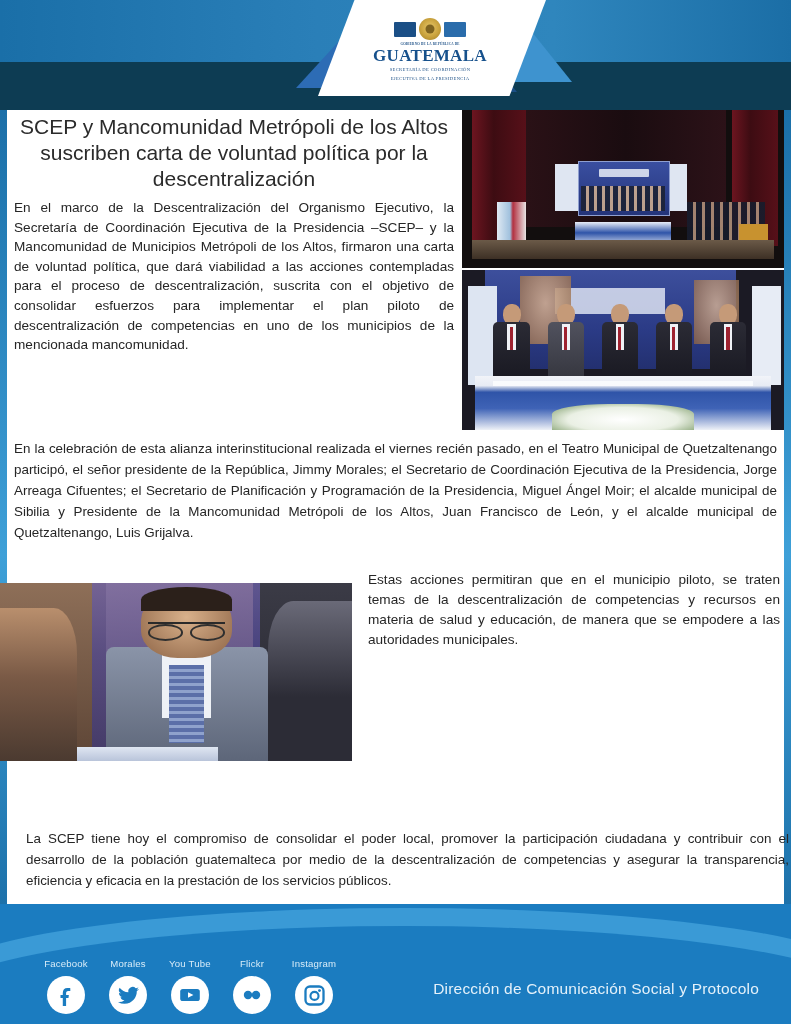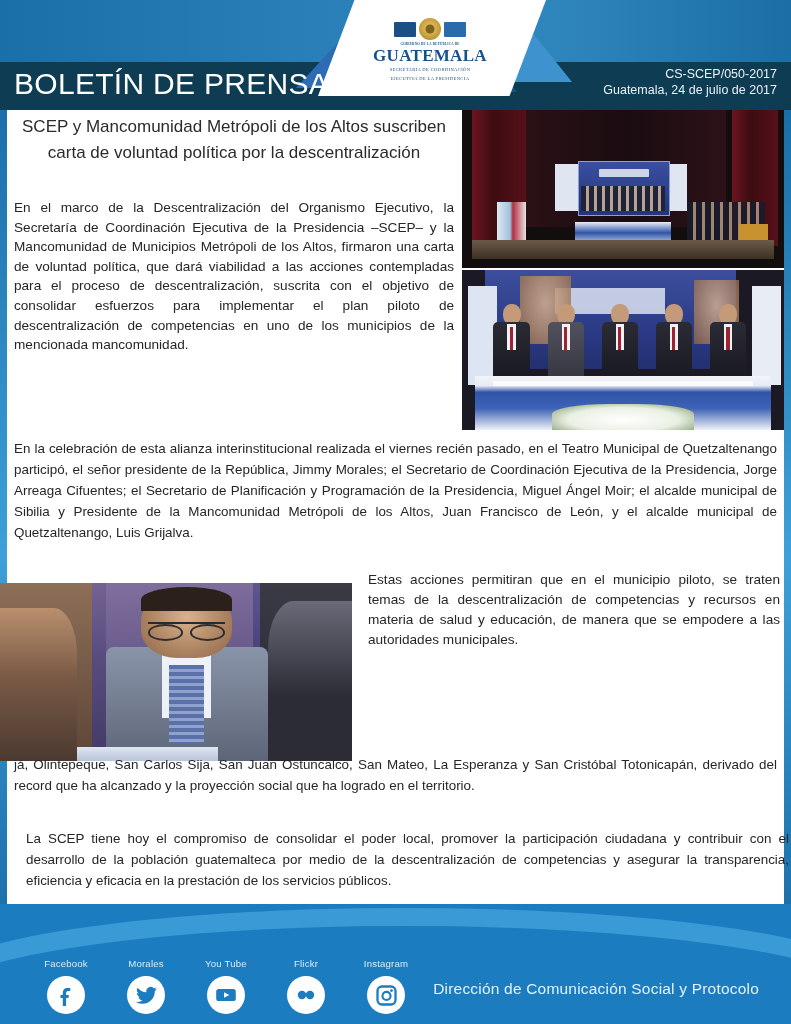--- a/index.html
+++ b/index.html
@@ -51,21 +51,21 @@
     font-size:12.5px;line-height:16px;}
 
   
   .body-wrap{position:absolute;left:0;top:110px;width:791px;height:810px;}
   .edge-left{position:absolute;left:0;top:0;width:7px;height:810px;
     background:linear-gradient(180deg,#1b6fa8,#3ea0d8 55%,#1b6fa8);}
   .edge-right{position:absolute;right:0;top:0;width:7px;height:810px;
     background:linear-gradient(180deg,#1b6fa8,#3ea0d8 55%,#1b6fa8);}
 
   .title{position:absolute;left:10px;top:4px;width:448px;text-align:center;
-    font-size:17px;line-height:26px;color:#2b2b2b;}
+    font-size:21px;line-height:26px;color:#2b2b2b;}
 
   .col-left{position:absolute;left:14px;top:88px;width:440px;}
   p.txt{margin:0 0 13px 0;font-size:13.6px;line-height:19.6px;color:#262626;
     text-align:justify;}
   .full{position:absolute;left:14px;top:328px;width:763px;}
   .full p.txt{font-size:13.4px;line-height:21px;}
 
   .col-right{position:absolute;left:368px;top:460px;width:412px;}
   .col-right p.txt{font-size:13.6px;line-height:20px;}
   .full2{position:absolute;left:14px;top:644px;width:763px;}
@@ -163,21 +163,21 @@
   .sg-doc{position:absolute;left:22%;bottom:0;width:40%;height:8%;
     background:linear-gradient(180deg,#dfe6f2,#b9c4da);}
 
   
   .footer{position:absolute;left:0;bottom:0;width:791px;height:120px;overflow:hidden;}
   .foot-back{position:absolute;left:0;bottom:0;width:791px;height:120px;background:#1b7cc0;}
   .wave-light{position:absolute;left:-60px;top:4px;width:930px;height:150px;background:#3a9ad6;
     border-radius:50% 50% 0 0 / 70px 70px 0 0;}
   .wave-main{position:absolute;left:-70px;top:22px;width:950px;height:160px;background:#1b7cc0;
     border-radius:50% 50% 0 0 / 76px 76px 0 0;}
-  .social{position:absolute;left:40px;bottom:10px;display:flex;gap:28px;align-items:center;}
+  .social{position:absolute;left:40px;bottom:10px;display:flex;gap:10px;align-items:center;}
   .social-item{width:52px;display:flex;flex-direction:column;align-items:center;}
   .social-label{color:#d8ecf8;font-size:9.6px;margin-bottom:7px;white-space:nowrap;
     letter-spacing:.2px;}
   .social-circle{width:38px;height:38px;border-radius:50%;background:#ffffff;
     display:flex;align-items:center;justify-content:center;}
   .social-circle svg{display:block;}
   .foot-right{position:absolute;right:32px;bottom:26px;color:#e4f1fa;font-size:15.5px;
     letter-spacing:.2px;margin-top:16px;}
 </style>
 </head>
@@ -204,26 +204,21 @@
           <div class="crest-circle"></div>
           <div class="flagbox r"></div>
         </div>
         <div class="logo-gobierno">GOBIERNO DE LA REPÚBLICA DE</div>
         <div class="logo-guatemala">GUATEMALA</div>
         <div class="logo-sub">SECRETARÍA DE COORDINACIÓN</div>
         <div class="logo-sub">EJECUTIVA DE LA PRESIDENCIA</div>
       </div>
     </div>
 
-    <div class="boletin">BOLETÍN DE PRENSA</div>
-
-    <div class="hdr-ref">
-      <div>CS-SCEP/050-2017</div>
-      <div>Guatemala, 24 de julio de 2017</div>
-    </div>
+
   </div>
 
   <div class="body-wrap">
     <div class="edge-left"></div>
     <div class="edge-right"></div>
 
     <div class="title">SCEP y Mancomunidad Metrópoli de los Altos suscriben carta de voluntad política por la descentralización</div>
 
     <div class="photo" id="photo-stage">
       <div class="stage-bg"></div>
@@ -306,23 +301,20 @@
       <div class="sg-head"></div>
       <div class="sg-hair"></div>
       <div class="sg-glass"></div>
       <div class="sg-doc"></div>
     </div>
 
     <div class="col-right">
       <p class="txt">Estas acciones permitiran que en el municipio piloto, se traten temas de la descentralización de competencias y recursos en materia de salud y educación, de manera que se empodere a las autoridades municipales.</p>
     </div>
 
-    <div class="full2">
-      <p class="txt">já, Olintepeque, San Carlos Sija, San Juan Ostuncalco, San Mateo, La Esperanza y San Cristóbal Totonicapán, derivado del record que ha alcanzado y la proyección social que ha logrado en el territorio.</p>
-    </div>
 
     <div class="final">
       <p class="txt">La SCEP tiene hoy el compromiso de consolidar el poder local, promover la participación ciudadana y contribuir con el desarrollo de la población guatemalteca por medio de la descentralización de competencias y asegurar la transparencia, eficiencia y eficacia en la prestación de los servicios públicos.</p>
     </div>
   </div>
 
   <div class="footer">
     <div class="foot-back"></div>
     <div class="wave-light"></div>
     <div class="wave-main"></div>

